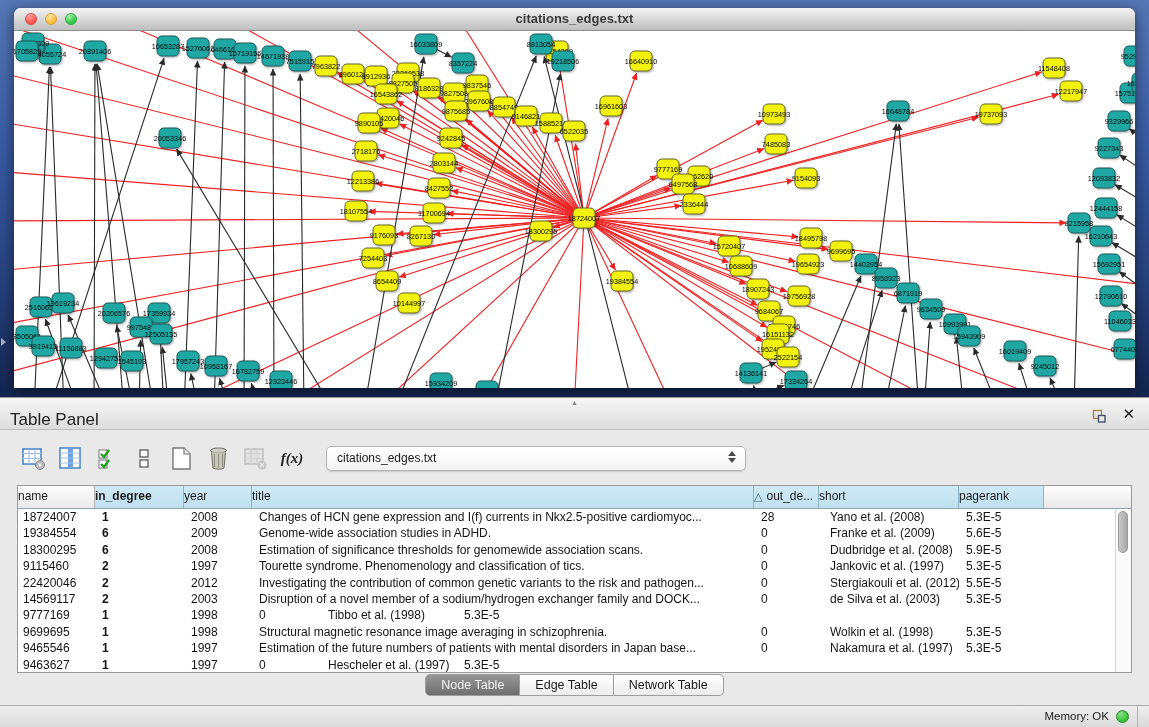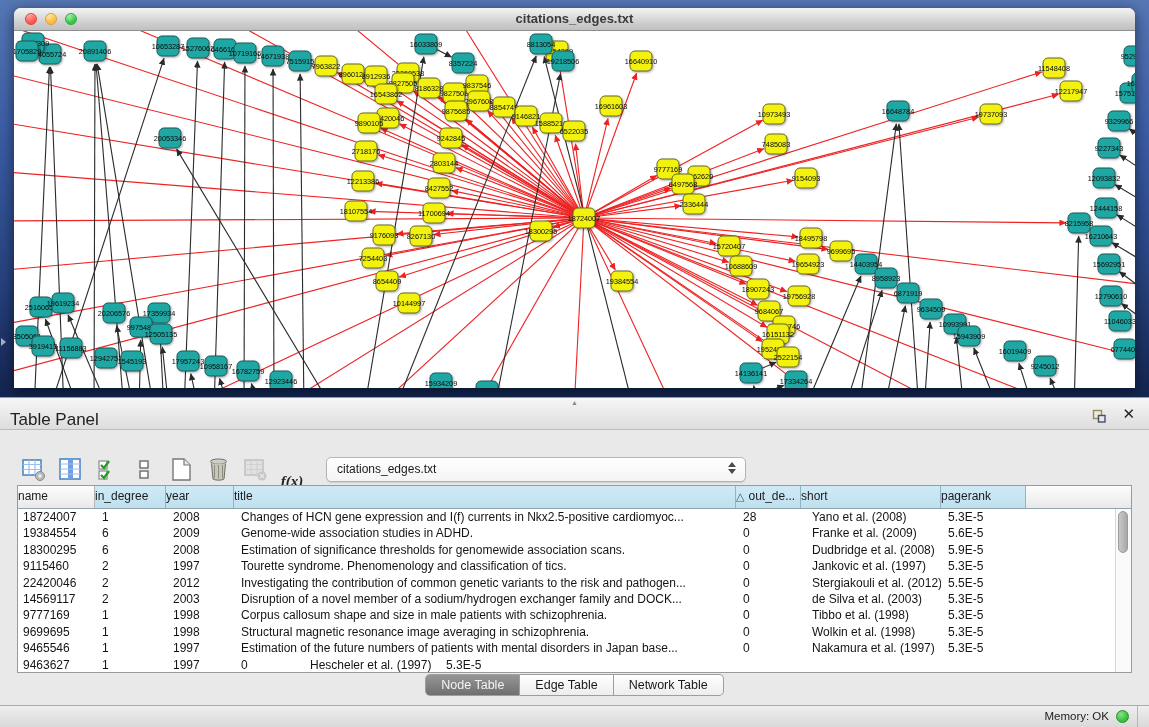--- a/index.html
+++ b/index.html
@@ -36,21 +36,21 @@
   
   .table-wrap{position:absolute;left:17px;right:17px;top:55px;height:188px;background:#fff;border:1px solid #9a9a9a;box-sizing:border-box;overflow:hidden;}
   .thead{display:flex;height:22px;border-bottom:1px solid #8fa6b2;}
   .th{box-sizing:border-box;height:22px;line-height:21px;text-align:left;font-size:12px;color:#1c1c1c;background:linear-gradient(#cfeaf6,#bfe0ee);border-right:1px solid #8fb4c6;overflow:hidden;white-space:nowrap;}
   .th.col-name{background:linear-gradient(#fdfdfd,#e9e9e9);border-right:1px solid #b5b5b5;}
   .th .sort{color:#2c5a74;margin-right:4px;font-size:11px;}
   .th.col-fill{background:linear-gradient(#fdfdfd,#e9e9e9);border-right:none;flex:1;}
   .trow{display:flex;height:16.4px;}
   .td{box-sizing:border-box;font-size:12px;line-height:16.4px;color:#141414;padding-left:7px;overflow:hidden;white-space:nowrap;}
   .col-name{width:77px;}
-  .col-in_degree{width:71px;}
+  .col-in_degree{width:89px;font-weight:bold;}
   .col-year{width:68px;}
   .col-title{width:502px;}
   .col-out_degree{width:65px;}
   .col-short{width:140px;}
   .col-pagerank{width:85px;}
   .td.col-name{padding-left:5px;}
   .td.col-short{padding-left:11px;}
   .vscroll{position:absolute;right:0;top:23px;bottom:0;width:15px;background:#fafafa;border-left:1px solid #d8d8d8;}
   .vthumb{position:absolute;left:2px;top:2px;width:10px;height:42px;border-radius:5px;background:linear-gradient(90deg,#c9c9c9,#a8a8a8);border:1px solid #9b9b9b;box-sizing:border-box;}
   
@@ -735,21 +735,21 @@
       </svg>
     </button>
     <button class="tbtn">
       <svg width="25" height="25" viewBox="0 0 25 25" opacity="0.55">
         <rect x="2" y="3" width="18" height="15" fill="#dcdcdc" stroke="#a3a3a3" stroke-width="1.6"></rect>
         <path d="M2 7.5h18 M8 3v15 M14 3v15 M2 12.5h18" stroke="#bdbdbd" stroke-width="1.2" fill="none"></path>
         <circle cx="19" cy="19" r="4.5" fill="#ababab"></circle>
         <path d="M17 17l4 4 M21 17l-4 4" stroke="#e7e7e7" stroke-width="1.4"></path>
       </svg>
     </button>
-    <button class="tbtn" style="font-family:'Liberation Serif','DejaVu Serif',serif;font-style:italic;font-weight:bold;font-size:15px;color:#222;margin-top:23px;">f(x)</button>
+    <button class="tbtn" style="font-family:'Liberation Serif','DejaVu Serif',serif;font-style:italic;font-weight:bold;font-size:15px;color:#222;">f(x)</button>
     <div class="combo">
       <span class="val">citations_edges.txt</span>
       <span class="steppers">
           <span class="up"></span>
           <span class="dn"></span>
         </span>
     </div>
   </div>
 
   <div class="table-wrap">
@@ -815,21 +815,20 @@
           <div class="td col-year">2003</div>
           <div class="td col-title">Disruption of a novel member of a sodium/hydrogen exchanger family and DOCK...</div>
           <div class="td col-out_degree">0</div>
           <div class="td col-short">de Silva et al. (2003)</div>
           <div class="td col-pagerank">5.3E-5</div>
         </div>
         <div class="trow">
           <div class="td col-name">9777169</div>
           <div class="td col-in_degree">1</div>
           <div class="td col-year">1998</div>
-          <div class="td col-title">Corpus callosum shape and size in male patients with schizophrenia.</div>
           <div class="td col-out_degree">0</div>
           <div class="td col-short">Tibbo et al. (1998)</div>
           <div class="td col-pagerank">5.3E-5</div>
         </div>
         <div class="trow">
           <div class="td col-name">9699695</div>
           <div class="td col-in_degree">1</div>
           <div class="td col-year">1998</div>
           <div class="td col-title">Structural magnetic resonance image averaging in schizophrenia.</div>
           <div class="td col-out_degree">0</div>

